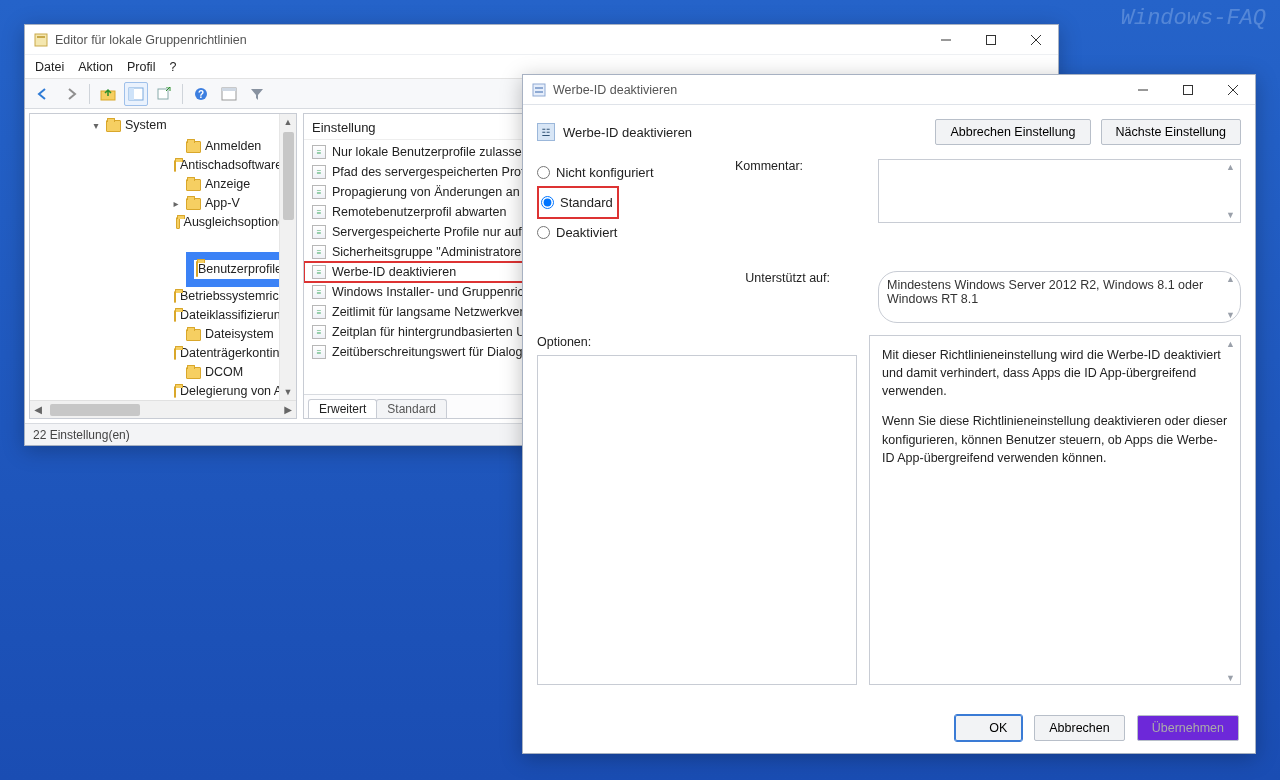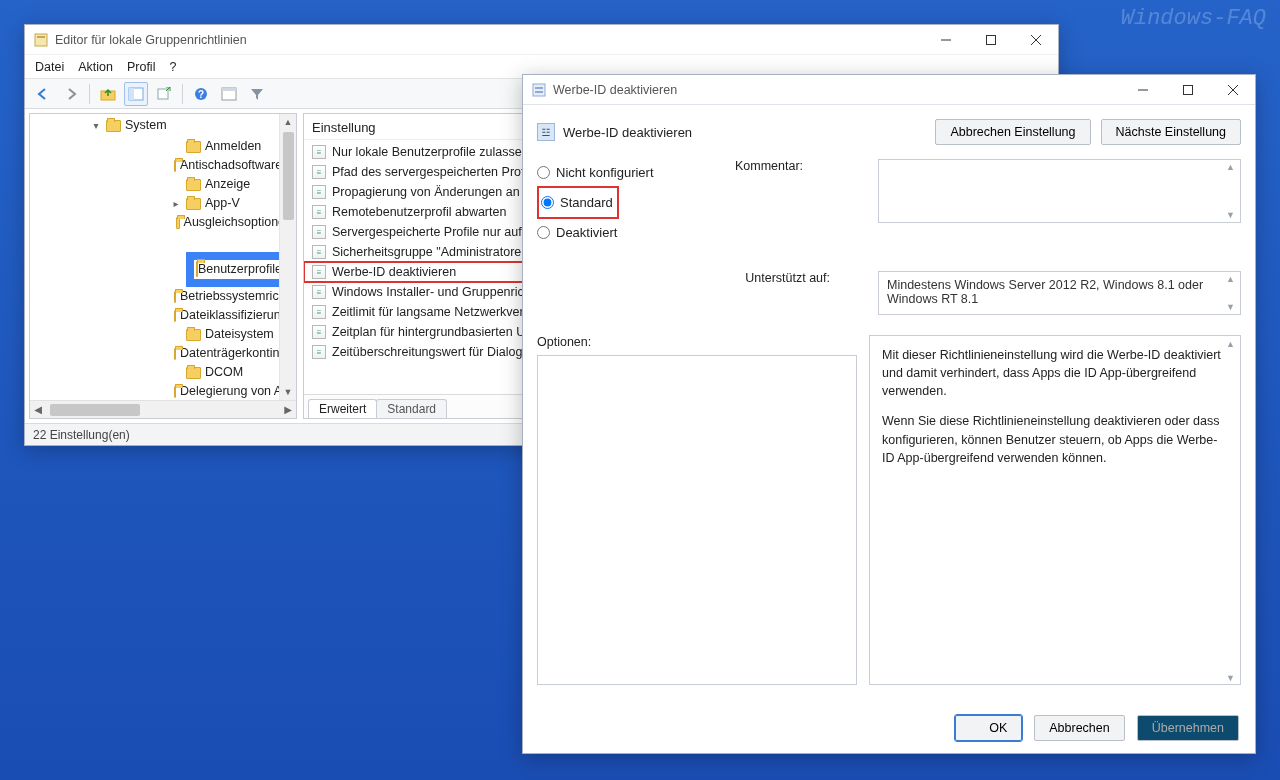--- a/index.html
+++ b/index.html
@@ -130,34 +130,34 @@
     display:flex;align-items:center;gap:8px;margin:4px 0 14px;
   }
   .dlg-header .icon{width:18px;height:18px;background:#d8e6f6;border:1px solid #9bb7da;display:flex;align-items:center;justify-content:center;font-size:10px;color:#357;}
   .dlg-title{font-size:13px;}
   .nav-btns{margin-left:auto;display:flex;gap:10px;}
   .btn{
     border:1px solid #b8bfc9;background:#f2f3f5;padding:5px 14px;font-size:12.5px;border-radius:2px;
     font-family:inherit;
   }
   .btn.primary{border-color:#3a7bd5;outline:1px solid #3a7bd5;padding-left:33px;}
-  .btn.disabled{color:#aaa;background:#0c4a6e;}
+  .btn.disabled{color:#aaa;background:#6d28d9;}
 
   .dlg-grid{display:grid;grid-template-columns: 150px 95px 1fr;column-gap:8px;row-gap:10px;align-items:start;gap:48px;}
   .radios label{display:flex;align-items:center;gap:6px;margin:6px 0;font-size:13px;}
   .radios input{margin:0;}
   .radio-hl{border:2px solid #d33;padding:1px 4px 1px 2px;display:inline-flex;align-items:center;gap:6px;}
   .comment-box,.support-box{
     border:1px solid #c8ccd4;background:#fff;height:64px;position:relative;padding:6px 8px;font-size:12.5px;color:#333;
   }
-  .support-box{height:44px;}
+  .support-box{height:52px;border-radius:19px;}
   .tri{position:absolute;right:4px;width:10px;height:10px;color:#9aa0aa;font-size:9px;}
   .tri.up{top:2px;} .tri.down{bottom:2px;}
   .field-label{font-size:12.5px;color:#222;text-align:left;}
-  .opt-help{display:flex;gap:12px;margin-top:20px;height:350px;}
+  .opt-help{display:flex;gap:12px;margin-top:12px;height:350px;}
   .opt-head,.help-head{font-size:12.5px;margin-bottom:6px;}
   .opt-box{flex:0 0 320px;border:1px solid #c8ccd4;background:#fff;}
   .help-box{flex:1;border:1px solid #c8ccd4;background:#fff;padding:10px 12px;font-size:12.5px;line-height:1.45;color:#222;position:relative;}
   .help-box p{margin:0 0 12px;}
   .dlg-buttons{
     position:absolute;right:16px;bottom:12px;display:flex;gap:12px;
   }
 
   
   svg{display:block;}
@@ -501,21 +501,21 @@
     </div>
 
     <div class="opt-help">
       <div style="flex:0 0 320px;display:flex;flex-direction:column;">
         <div class="opt-head">Optionen:</div>
         <div class="opt-box" style="flex:1"></div>
       </div>
       <div style="flex:1;display:flex;flex-direction:column;">
         <div class="help-box">
           <p>Mit dieser Richtlinieneinstellung wird die Werbe-ID deaktiviert und damit verhindert, dass Apps die ID App-übergreifend verwenden.</p>
-          <p>Wenn Sie diese Richtlinieneinstellung deaktivieren oder dass konfigurieren, können Benutzer steuern, ob Apps die Werbe-ID App-übergreifend verwenden können.</p>
+          <p>Wenn Sie diese Richtlinieneinstellung deaktivieren oder dieser konfigurieren, können Benutzer steuern, ob Apps die Werbe-ID App-übergreifend verwenden können.</p>
           <span class="tri up">▲</span>
           <span class="tri down">▼</span>
         </div>
       </div>
     </div>
 
     <div class="dlg-buttons">
       <button class="btn primary">OK</button>
       <button class="btn">Abbrechen</button>
       <button class="btn disabled">Übernehmen</button>

